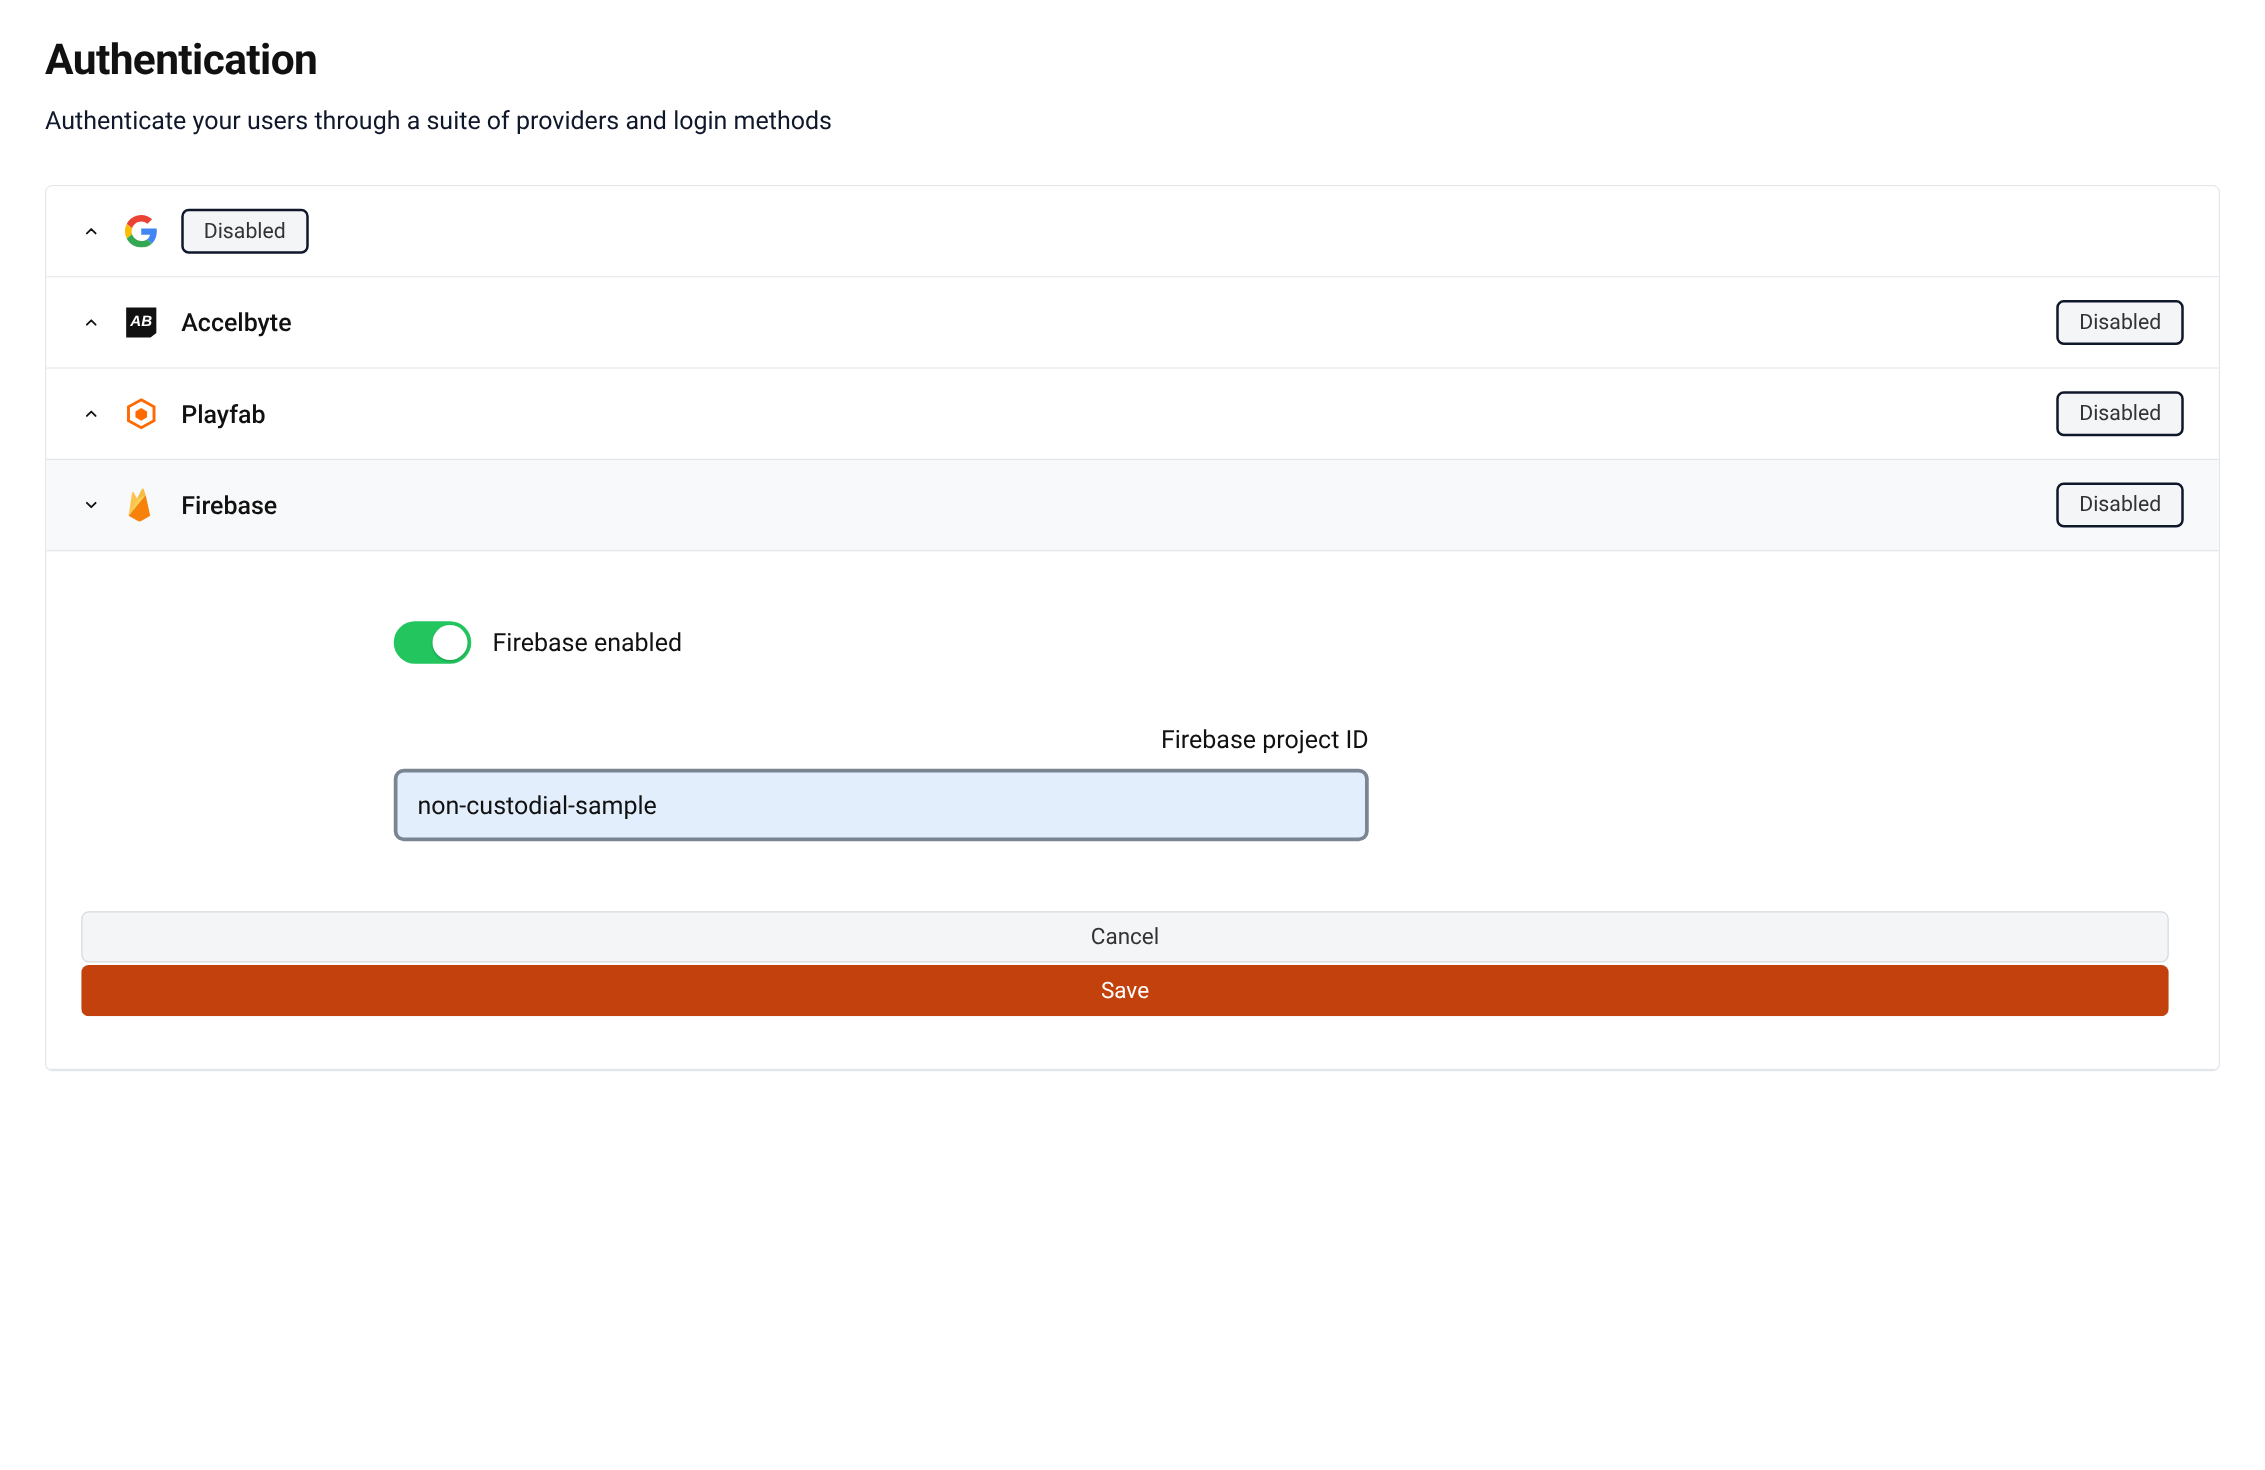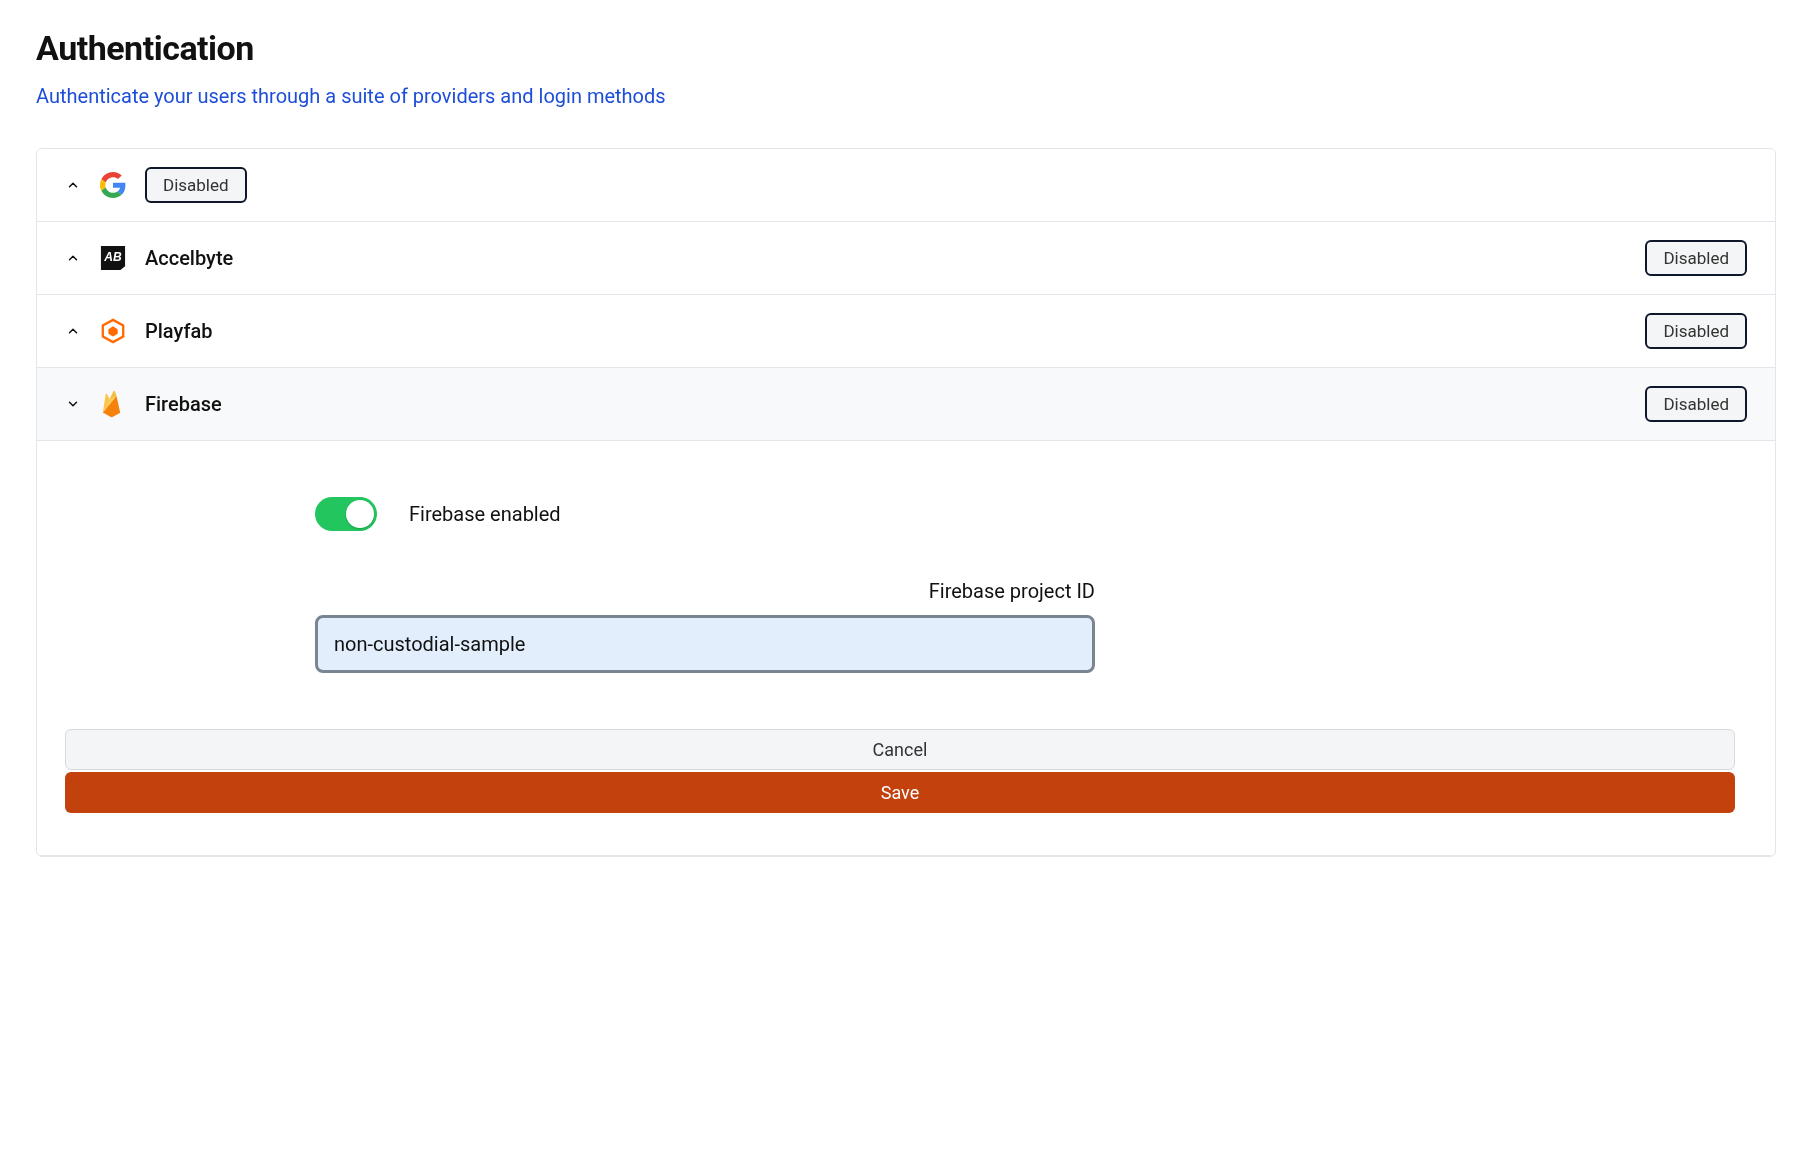--- a/index.html
+++ b/index.html
@@ -10,21 +10,21 @@
     padding: 28px 36px;
   }
   h1 {
     font-size: 34px;
     font-weight: 700;
     margin-bottom: 16px;
     letter-spacing: -0.5px;
   }
   .subtitle {
     font-size: 20px;
-    color: #1d4ed8;
+    color: #0f172a;
     margin-bottom: 40px;
   }
   .panel {
     border: 1px solid #e2e5ea;
     border-radius: 6px;
     overflow: hidden;
   }
   .provider-row {
     display: flex;
     align-items: center;
@@ -72,21 +72,21 @@
     padding: 56px 28px 42px 28px;
     border-bottom: 1px solid #e2e5ea;
   }
   .form-inner {
     max-width: 780px;
     margin-left: 250px;
   }
   .toggle-row {
     display: flex;
     align-items: center;
-    gap: 32px;
+    gap: 17px;
     margin-bottom: 48px;
   }
   .toggle {
     width: 62px;
     height: 34px;
     background: #22c55e;
     border-radius: 999px;
     position: relative;
     cursor: pointer;
   }

